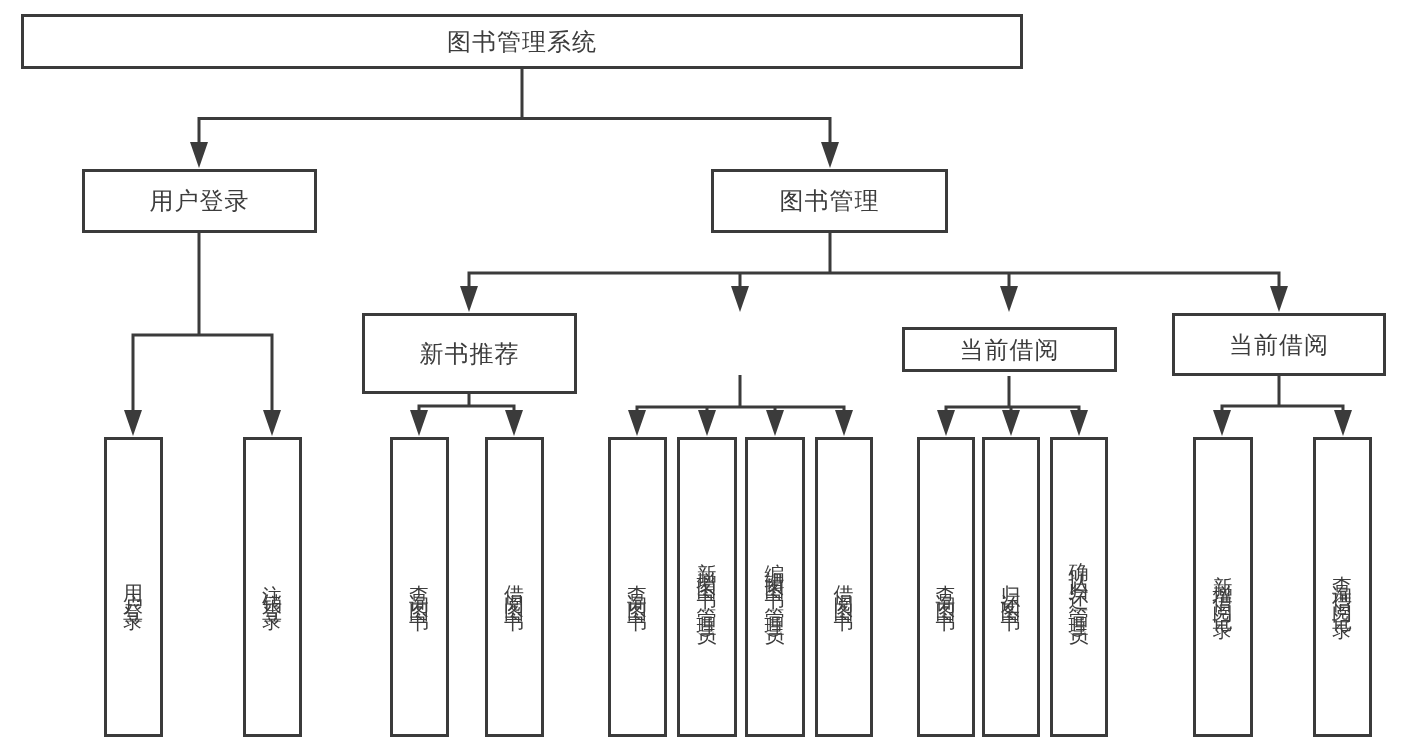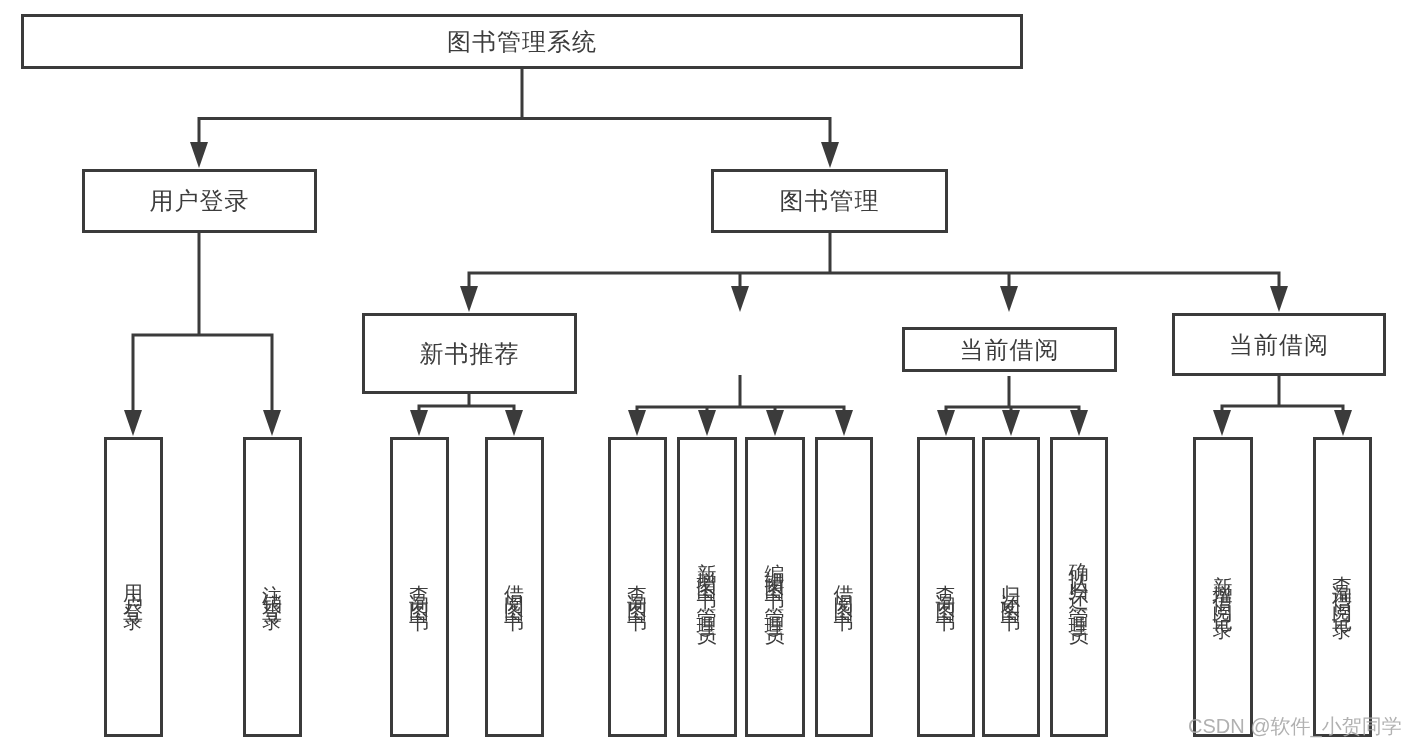--- a/index.html
+++ b/index.html
@@ -171,15 +171,14 @@
     <span>确认归还（管理员）</span>
   </div>
 
   <div class="box v-box" style="left:1193px; top:437px; width:60px; height:300px;">
     <span>新增借阅记录</span>
   </div>
   <div class="box v-box" style="left:1313px; top:437px; width:59px; height:300px;">
     <span>查询借阅记录</span>
   </div>
 
-  <div class="watermark">CSDN @软件_小贺同学</div>
 
 </div>
 
 </body></html>

